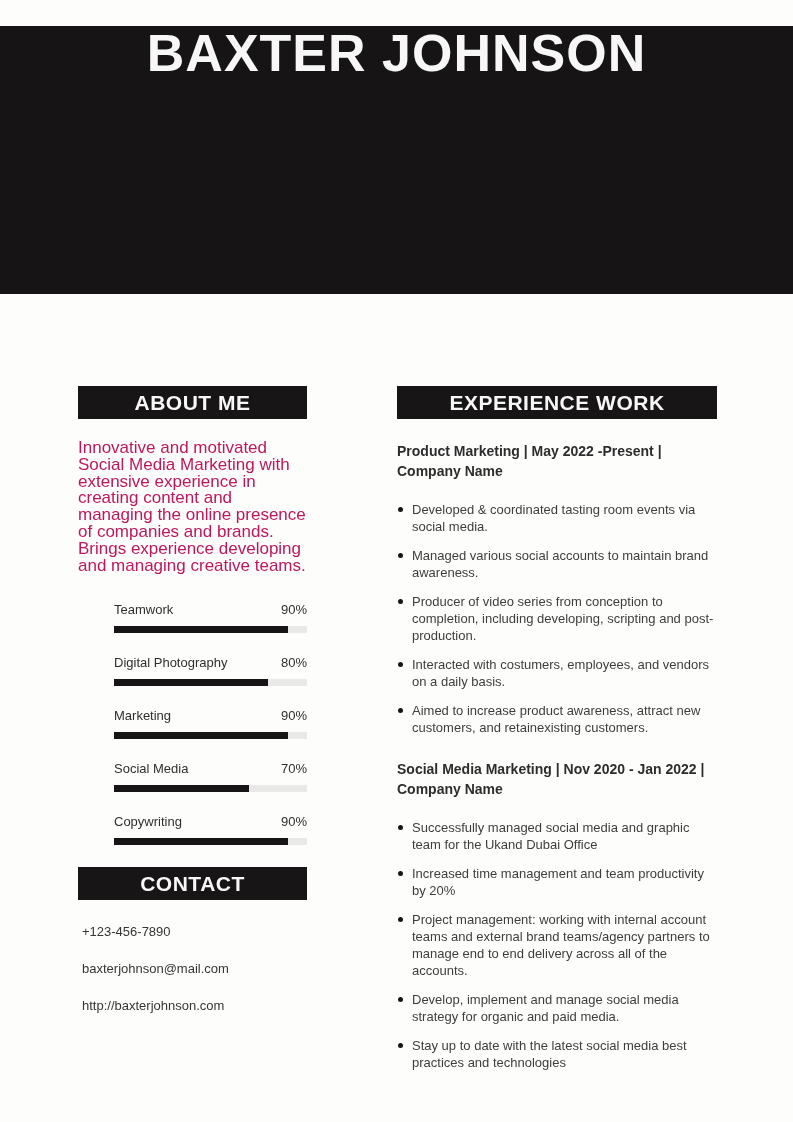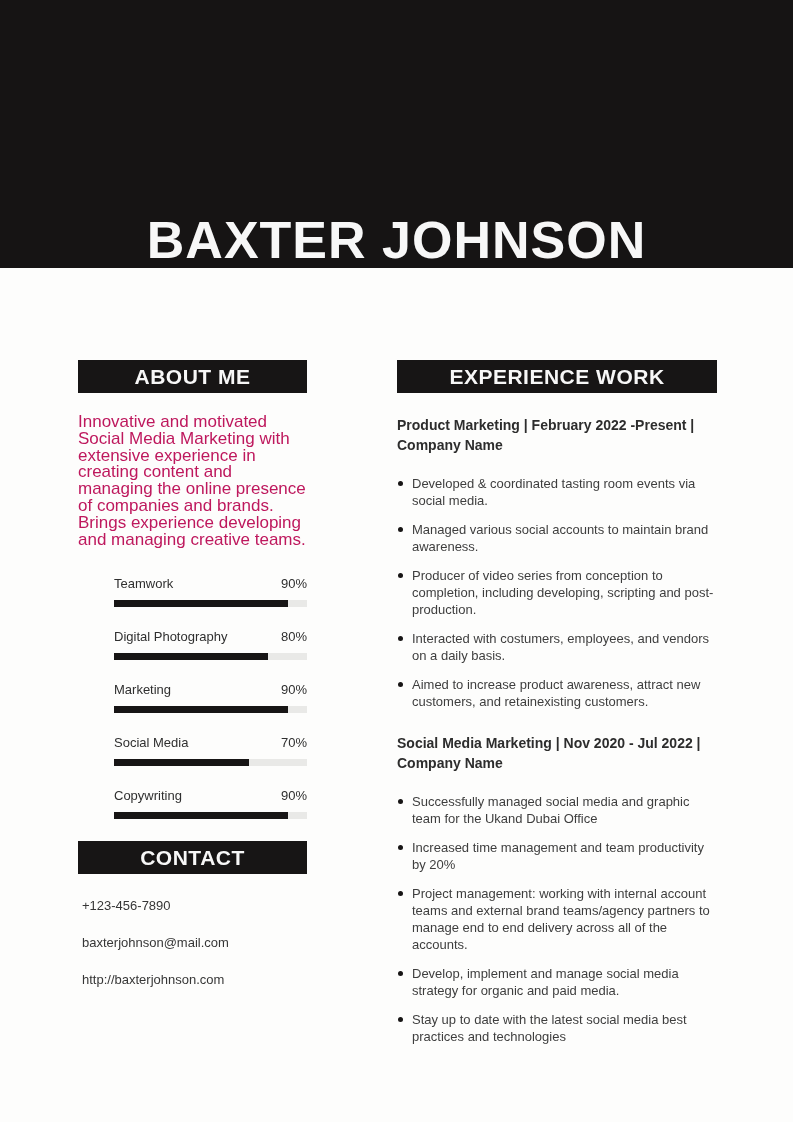--- a/index.html
+++ b/index.html
@@ -16,22 +16,23 @@
   }
 
   
   .header {
     width: 100%;
     height: 268px;
     background: #161414;
     display: flex;
     flex-direction: column;
     align-items: center;
-    justify-content: flex-end;
+    justify-content: flex-start;
     gap: 10px;
+    margin-top: 26px;
   }
   .header .name {
     color: #f7f7f7;
     font-size: 52px;
     font-weight: 600;
     letter-spacing: 1px;
     line-height: 1.05;
     white-space: nowrap;
   }
   .header .subtitle {
@@ -219,32 +220,32 @@
         </div>
       </div>
 
     </div>
 
     <div class="col-right">
 
       <div class="section-title">EXPERIENCE WORK</div>
 
       <div class="job">
-        <div class="job-heading">Product Marketing | February 2022 -Present | Company Name</div>
+        <div class="job-heading">Product Marketing | May 2022 -Present | Company Name</div>
         <ul class="bullets">
           <li>Developed &amp; coordinated tasting room events via social media.</li>
           <li>Managed various social accounts to maintain brand awareness.</li>
           <li>Producer of video series from conception to completion, including developing, scripting and post-production.</li>
           <li>Interacted with costumers, employees, and vendors on a daily basis.</li>
           <li>Aimed to increase product awareness, attract new customers, and retainexisting customers.</li>
         </ul>
       </div>
 
       <div class="job">
-        <div class="job-heading">Social Media Marketing | Nov 2020 - Jul 2022 | Company Name</div>
+        <div class="job-heading">Social Media Marketing | Nov 2020 - Jan 2022 | Company Name</div>
         <ul class="bullets">
           <li>Successfully managed social media and graphic team for the Ukand Dubai Office</li>
           <li>Increased time management and team productivity by 20%</li>
           <li>Project management: working with internal account teams and external brand teams/agency partners to manage end to end delivery across all of the accounts.</li>
           <li>Develop, implement and manage social media strategy for organic and paid media.</li>
           <li>Stay up to date with the latest social media best practices and technologies</li>
         </ul>
       </div>
 
     </div>

